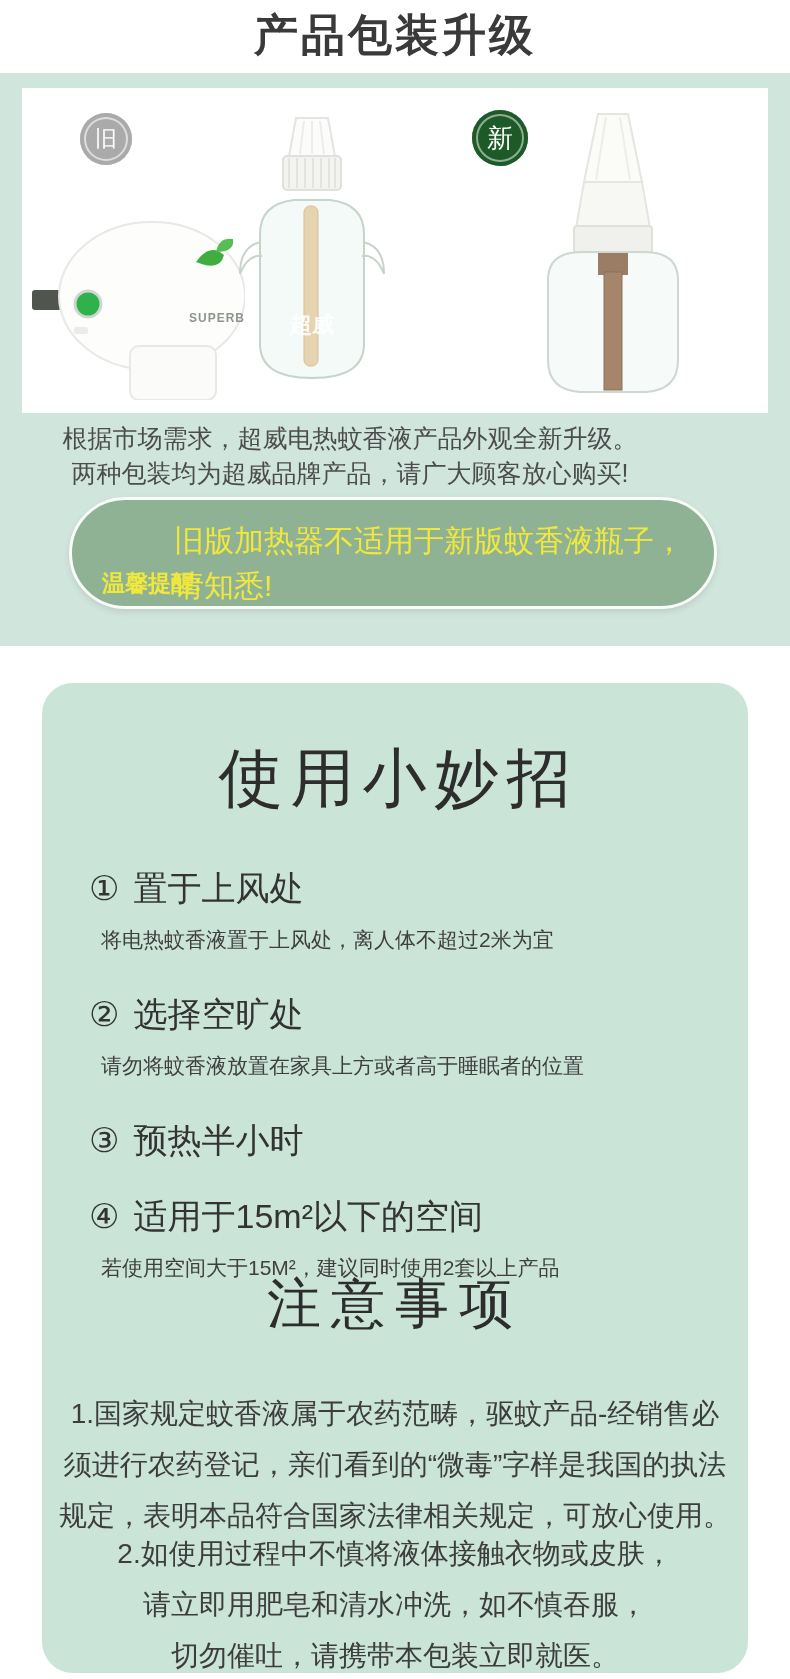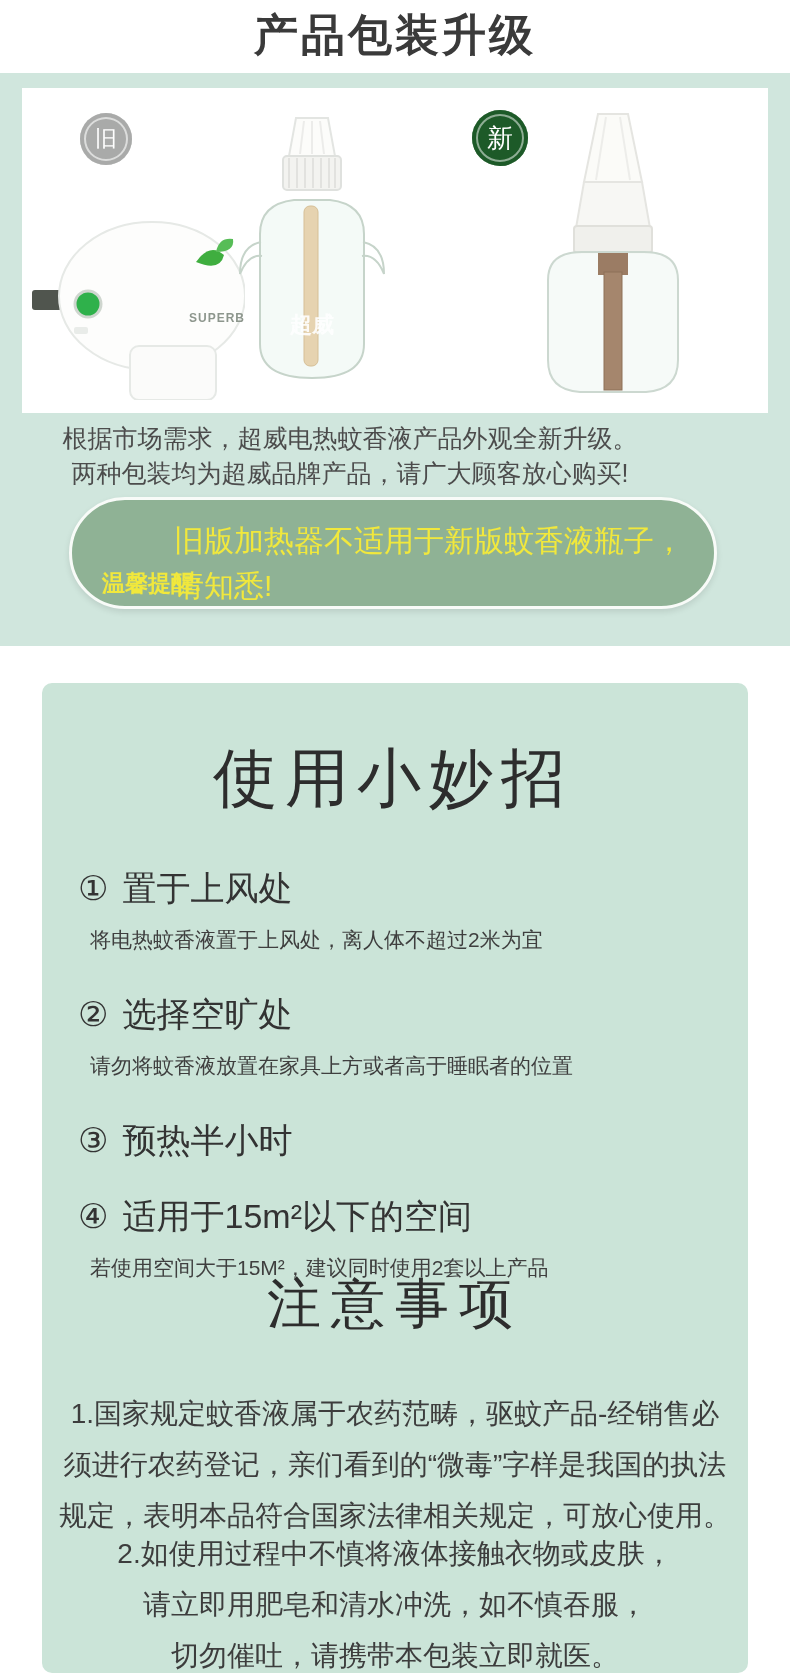--- a/index.html
+++ b/index.html
@@ -43,21 +43,21 @@
   }
   .reminder-label{
     position:absolute;left:30px;top:68px;font-size:23px;font-weight:700;color:#f1e83c;
   }
   .reminder-msg{
     position:absolute;left:102px;top:18px;font-size:30px;color:#f1e83c;line-height:45px;white-space:nowrap;
   }
   
   .tips-box{
     position:absolute;top:683px;left:42px;width:706px;height:990px;box-sizing:border-box;
-    background:#cbe4d8;border-radius:10px;padding:52px 40px 0 36px;
+    background:#cbe4d8;border-radius:31px;padding:52px 40px 0 47px;
   }
   .tips-title{
     margin:0 0 44px;text-align:center;font-size:64px;font-weight:400;color:#2d2d2d;letter-spacing:8px;
   }
   .tip{margin:0 0 20px 0;}
   .tip-head{font-size:34px;color:#333333;line-height:44px;margin-top:32px;}
   .tip-num{margin-right:14px;font-weight:400;}
   .tip-body{font-size:21px;color:#3f3f3f;line-height:40px;margin:10px 0 20px 12px;}
   .notes-title{
     position:absolute;top:585px;left:0;width:706px;margin:0;text-align:center;

